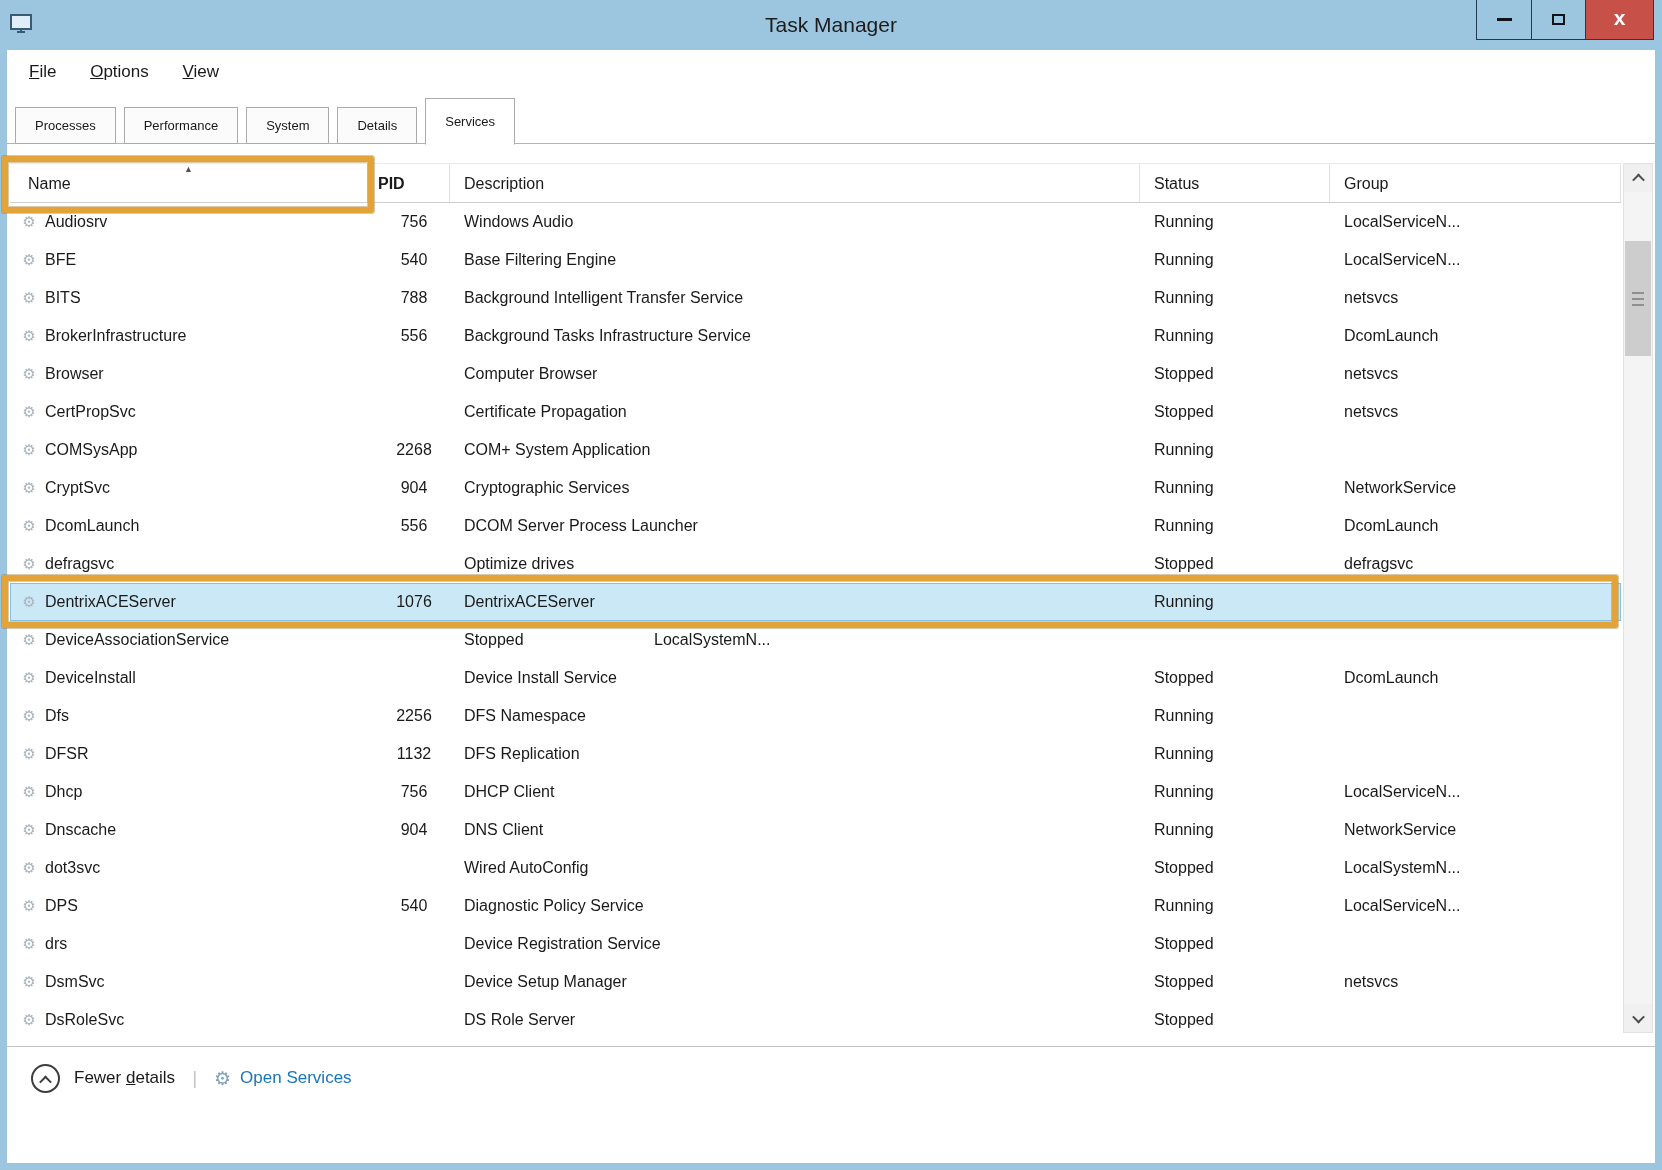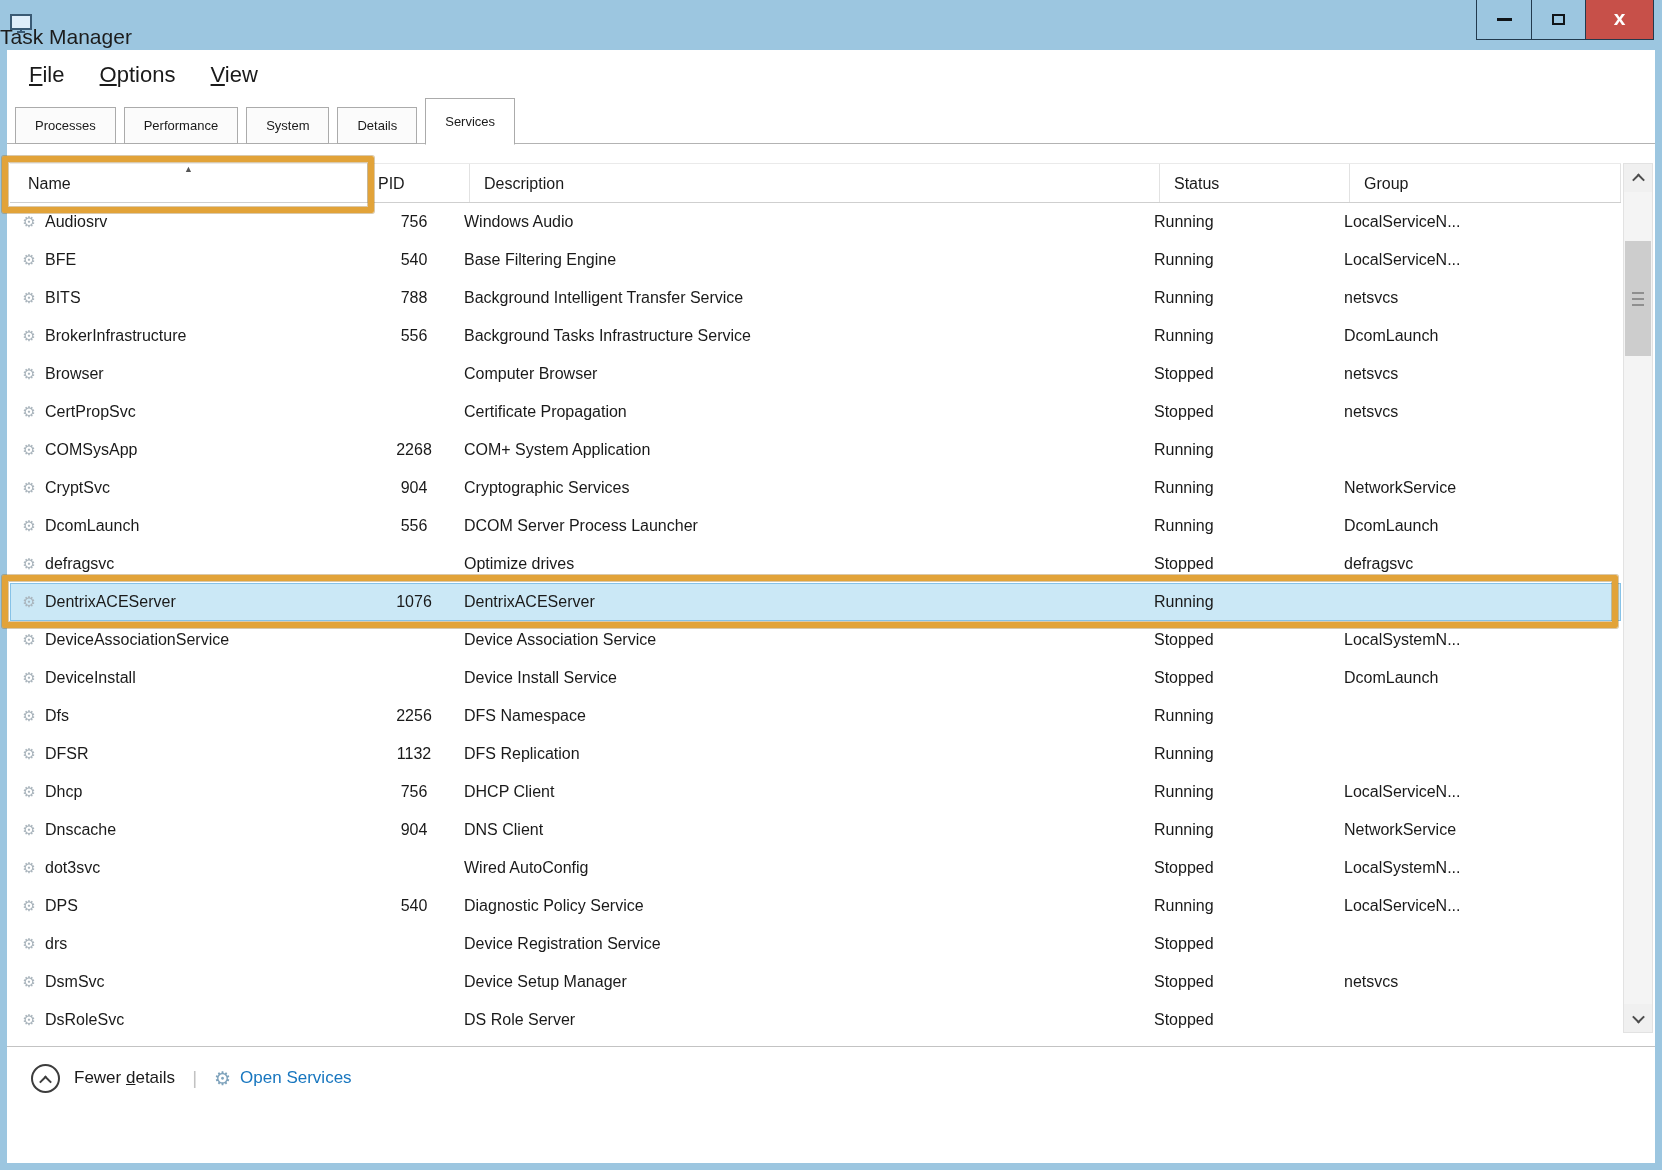--- a/index.html
+++ b/index.html
@@ -14,43 +14,43 @@
     position: absolute; inset: 0;
     background: var(--titlebar, #9CC6E0);
   }
   
   .titlebar {
     position: absolute; left: 0; top: 0; right: 0; height: 50px;
     background: var(--titlebar, #9CC6E0);
   }
   .app-icon { position: absolute; left: 10px; top: 14px; }
   .window-title {
-    position: absolute; left: 0; right: 0; top: 12px; height: 62px;
-    line-height: 50px; font-size: 21px; color: #1c1c1c;
+    position: absolute; left: 0; right: 0; top: 0; height: 62px;
+    line-height: 50px; text-align: center; font-size: 21px; color: #1c1c1c;
   }
   .controls {
     position: absolute; top: 0; right: 8px; height: 40px;
     display: flex; border: 1px solid #223a4e; border-top: none;
   }
   .ctl-btn {
     width: 54px; height: 100%; display: flex; align-items: center; justify-content: center;
     cursor: default;
   }
   .ctl-btn + .ctl-btn { border-left: 1px solid #223a4e; }
   .btn-close { width: 68px; background: var(--close-button, #C75049); }
   .glyph-min { width: 15px; height: 3px; background: #101418; }
   .glyph-max { width: 13px; height: 11px; border: 2px solid #101418; background: transparent; }
   .glyph-close { color: #fff; font-size: 21px; font-weight: bold; line-height: 1; padding-bottom: 4px; }
   
   .client {
     position: absolute; left: 7px; right: 7px; top: 50px; bottom: 7px;
     background: #fff; overflow: hidden;
   }
   
-  .menubar { padding: 12px 0 0 22px; height: 44px; font-size: 22px; }
+  .menubar { padding: 12px 0 0 22px; height: 44px; font-size: 17px; }
   .menu-item { display: inline-block; margin-right: 29px; cursor: default; }
   .menu-item::first-letter { text-decoration: underline; }
   
   .tabstrip {
     position: relative; height: 50px; padding-left: 8px;
     display: flex; align-items: flex-end;
   }
   .tabstrip::after {
     content: ""; position: absolute; left: 0; right: 0; bottom: 0;
     height: 1px; background: #B3B3B3;
@@ -75,21 +75,21 @@
   }
   .grid-header {
     display: flex; height: 40px;
     border-bottom: 1px solid #CFCFCF; border-top: 1px solid #EAEAEA;
   }
   .hcell {
     border-right: 1px solid #E2E2E2; line-height: 39px; position: relative;
     white-space: nowrap; overflow: hidden; cursor: default;
   }
   .hc-name { width: 358px; padding-left: 18px; }
-  .hc-pid { width: 102px; padding-left: 10px; }
+  .hc-pid { width: 82px; padding-left: 10px; font-weight: bold; }
   .hc-desc { width: 690px; padding-left: 14px; }
   .hc-status { width: 190px; padding-left: 14px; }
   .hc-group { flex: 1; padding-left: 14px; }
   .sort-arrow {
     position: absolute; top: -14px; left: 50%; transform: translateX(-50%);
     font-size: 9px; color: #555; line-height: 39px;
   }
   .rows {}
   .row { display: flex; height: 38px; }
   .row.selected {
@@ -322,21 +322,20 @@
     <div class="cell c-desc">DentrixACEServer</div>
     <div class="cell c-status">Running</div>
     <div class="cell c-group"></div>
   </div>
             <div class="row">
     <div class="cell c-name">
       <span class="gear">⚙</span>
       <span>DeviceAssociationService</span>
     </div>
     <div class="cell c-pid"></div>
-    <div class="cell c-desc">Device Association Service</div>
     <div class="cell c-status">Stopped</div>
     <div class="cell c-group">LocalSystemN...</div>
   </div>
             <div class="row">
     <div class="cell c-name">
       <span class="gear">⚙</span>
       <span>DeviceInstall</span>
     </div>
     <div class="cell c-pid"></div>
     <div class="cell c-desc">Device Install Service</div>

